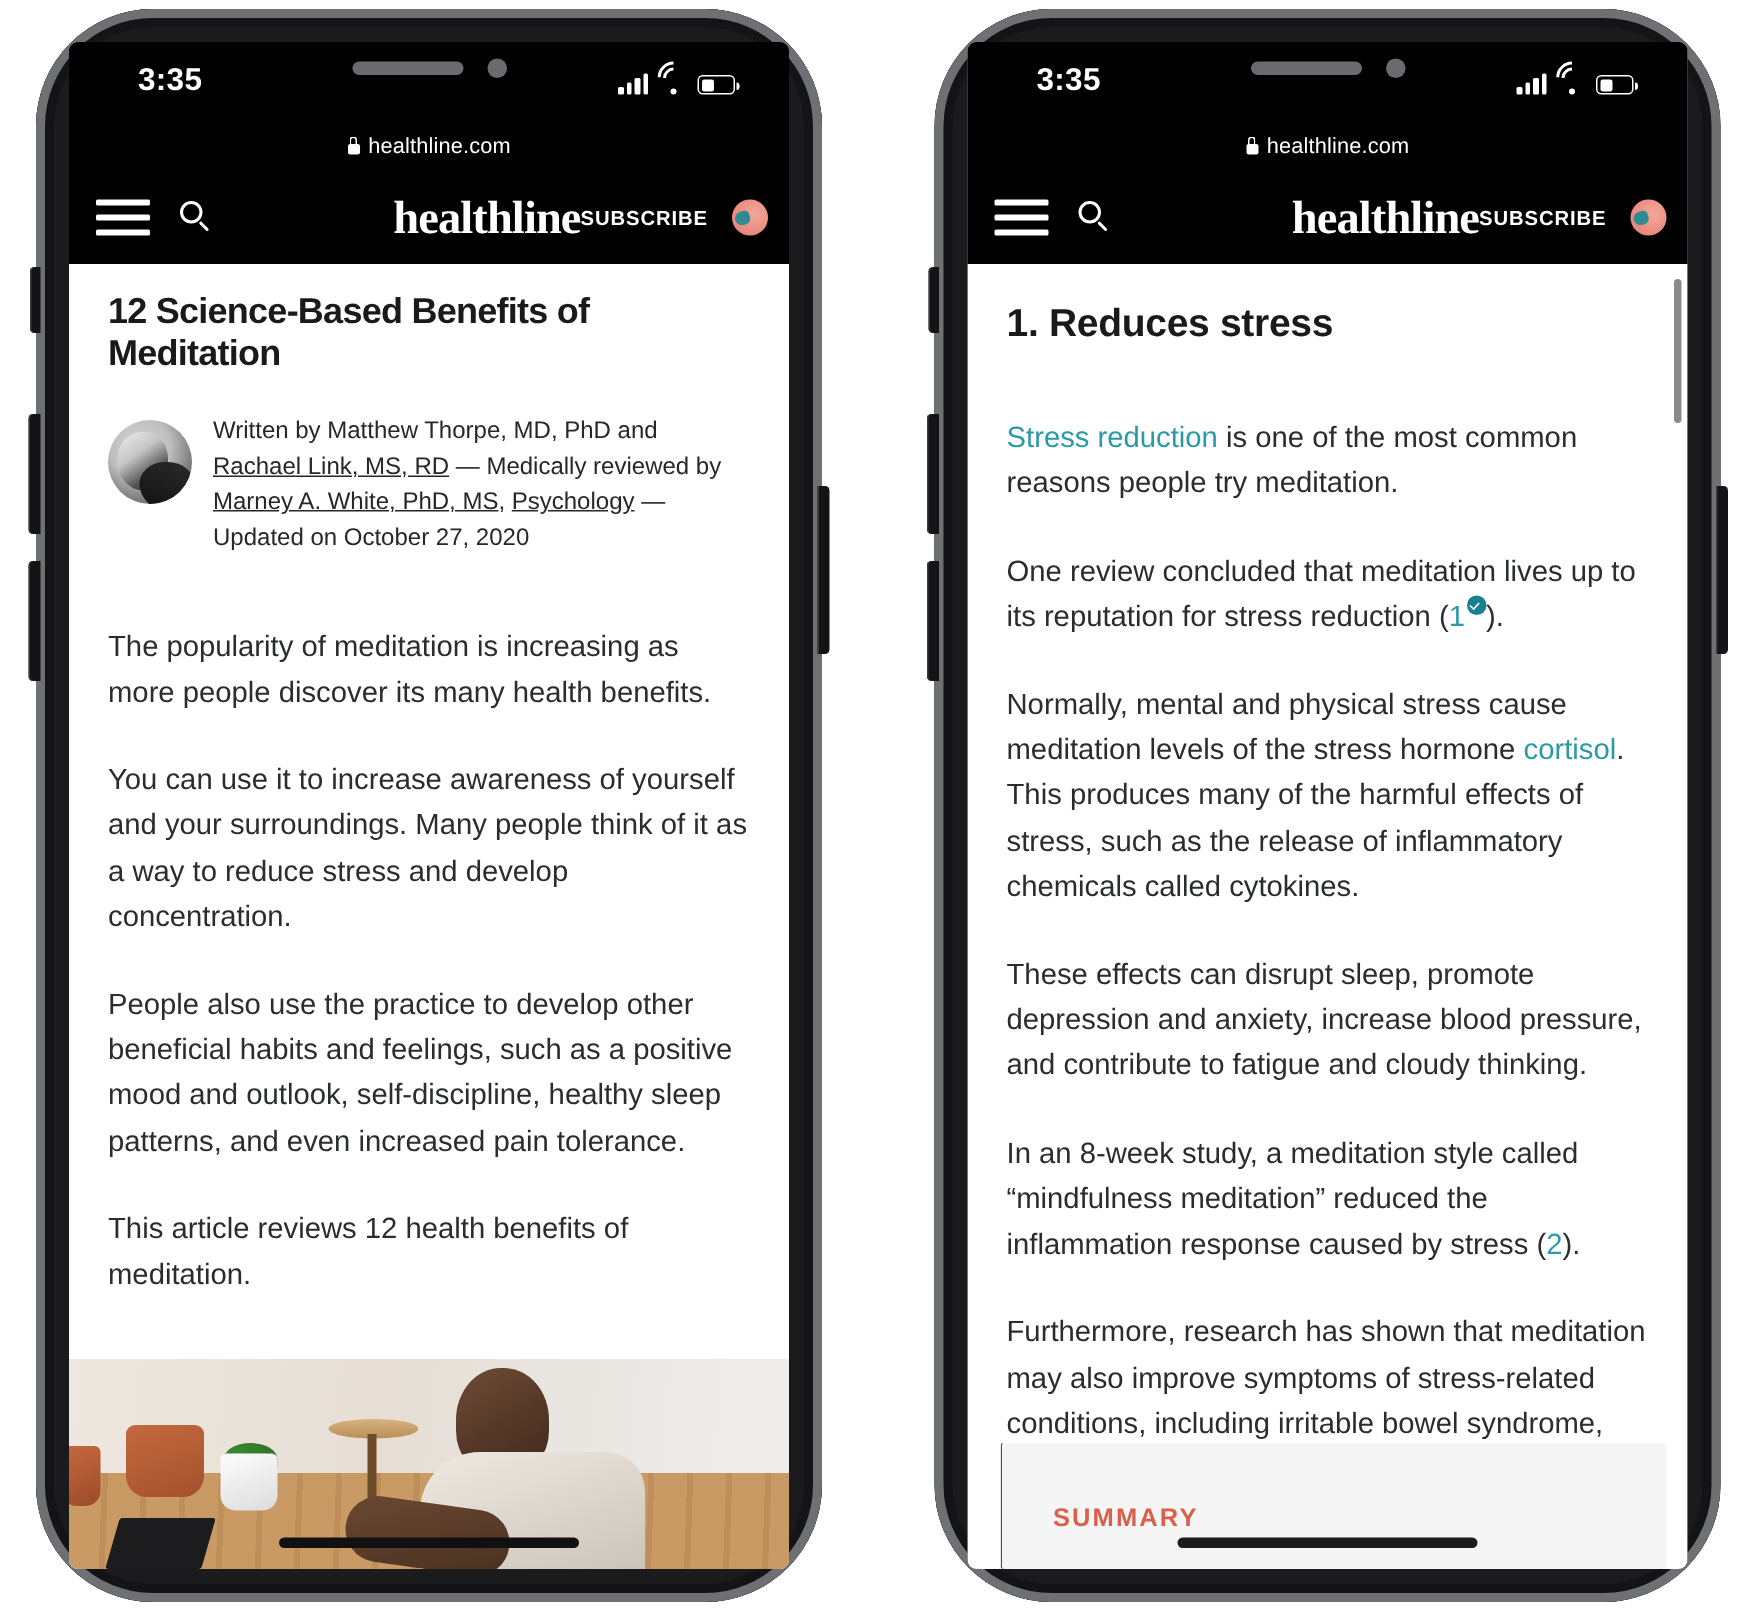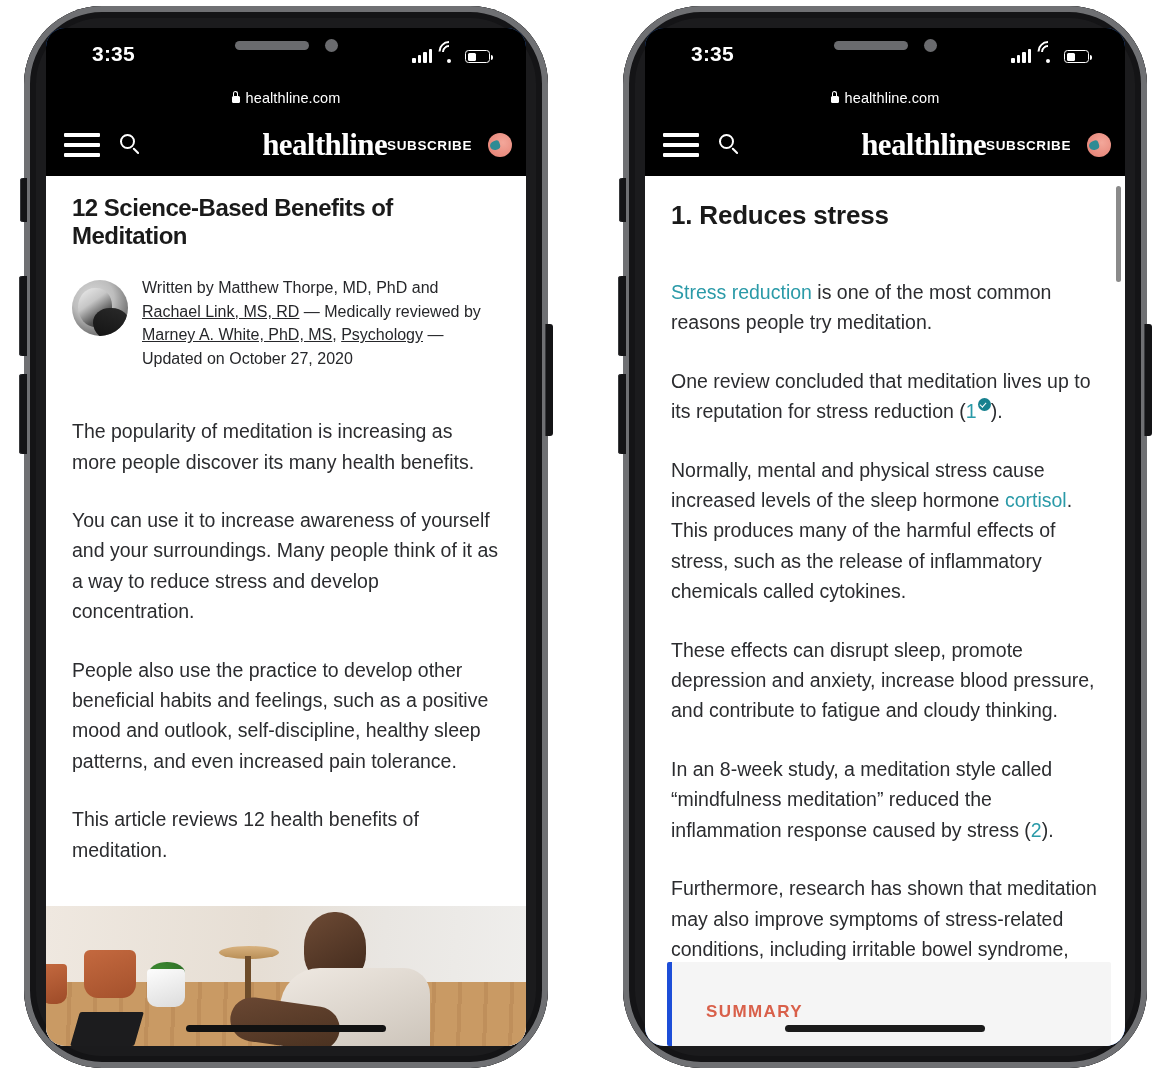--- a/index.html
+++ b/index.html
@@ -26,21 +26,21 @@
     background:#1b1b1d;
     box-shadow:inset 0 0 0 6px #6f7073, inset 0 0 0 12px #141416;
     flex:0 0 auto;
   }
   .phone.left{margin-left:24px;margin-top:6px;}
   .phone.right{margin-right:24px;margin-top:6px;}
 
   .screen{
     position:absolute;
     left:22px;top:22px;right:22px;bottom:22px;
-    border-radius:19px;
+    border-radius:6px;
     background:#3b82f6;
     overflow:hidden;
   }
 
   
   .btn-side{position:absolute;background:#141416;box-shadow:inset 1px 0 0 #3a3b3e;}
   .btn-silent{left:-4px;top:172px;width:7px;height:44px;border-radius:3px 0 0 3px;}
   .btn-volup{left:-5px;top:270px;width:8px;height:80px;border-radius:3px 0 0 3px;}
   .btn-voldn{left:-5px;top:368px;width:8px;height:80px;border-radius:3px 0 0 3px;}
   .btn-power{right:-5px;top:318px;width:8px;height:112px;border-radius:0 3px 3px 0;}
@@ -245,21 +245,21 @@
   .hero .torso{position:absolute;left:2px;top:62px;width:150px;height:80px;
     background:linear-gradient(160deg,#efe9e2,#ccc4ba);border-radius:40px 26px 0 0;}
   .hero .arm{position:absolute;left:-48px;top:96px;width:110px;height:44px;
     background:linear-gradient(160deg,#6b4833,#48301f);border-radius:26px;transform:rotate(8deg);}
   .hero .laptop{position:absolute;left:6%;bottom:0;width:64px;height:34px;
     background:#1c1c1e;transform:skewX(-16deg);border-radius:2px;}
 
   
   .summarybox{
     position:absolute;left:22px;right:14px;bottom:0;height:84px;
-    background:#f5f5f5;border-left:5px solid #1d4ed8;
+    background:#f5f5f5;border-left:1px solid #1d4ed8;
     border-radius:2px;
   }
   .summarylabel{
     position:absolute;left:34px;top:40px;
     color:#d9604a;font-size:17px;font-weight:700;letter-spacing:1.4px;
   }
 
   
   .homebar{
     position:absolute;left:50%;transform:translateX(-50%);
@@ -417,21 +417,21 @@
 
       <div class="content">
         <div class="scrollbar"></div>
         <div class="pad">
           <h2 class="sec">1. Reduces stress</h2>
 
           <p class="body"><a href="#" class="link">Stress reduction</a><span> is one of the most common reasons people try meditation.</span></p>
 
           <p class="body"><span>One review concluded that meditation lives up to its reputation for stress reduction (</span><a href="#" class="cite">1</a><span class="badge"></span><span>).</span></p>
 
-          <p class="body"><span>Normally, mental and physical stress cause increased levels of the sleep hormone </span><a href="#" class="link">cortisol</a><span>. This produces many of the harmful effects of stress, such as the release of inflammatory chemicals called cytokines.</span></p>
+          <p class="body"><span>Normally, mental and physical stress cause meditation levels of the stress hormone </span><a href="#" class="link">cortisol</a><span>. This produces many of the harmful effects of stress, such as the release of inflammatory chemicals called cytokines.</span></p>
 
           <p class="body">These effects can disrupt sleep, promote depression and anxiety, increase blood pressure, and contribute to fatigue and cloudy thinking.</p>
 
           <p class="body"><span>In an 8-week study, a meditation style called “mindfulness meditation” reduced the inflammation response caused by stress (</span><a href="#" class="cite">2</a><span>).</span></p>
 
           <p class="body"><span>Furthermore, research has shown that meditation may also improve symptoms of stress-related conditions, including irritable bowel syndrome, post-traumatic stress disorder, and fibromyalgia (</span><a href="#" class="cite">3</a><span>, </span><a href="#" class="cite">4</a><span class="badge"></span><span>, </span><a href="#" class="cite">5</a><span class="badge"></span><span>).</span></p>
         </div>
 
         <div class="summarybox">
           <div class="summarylabel">SUMMARY</div>

